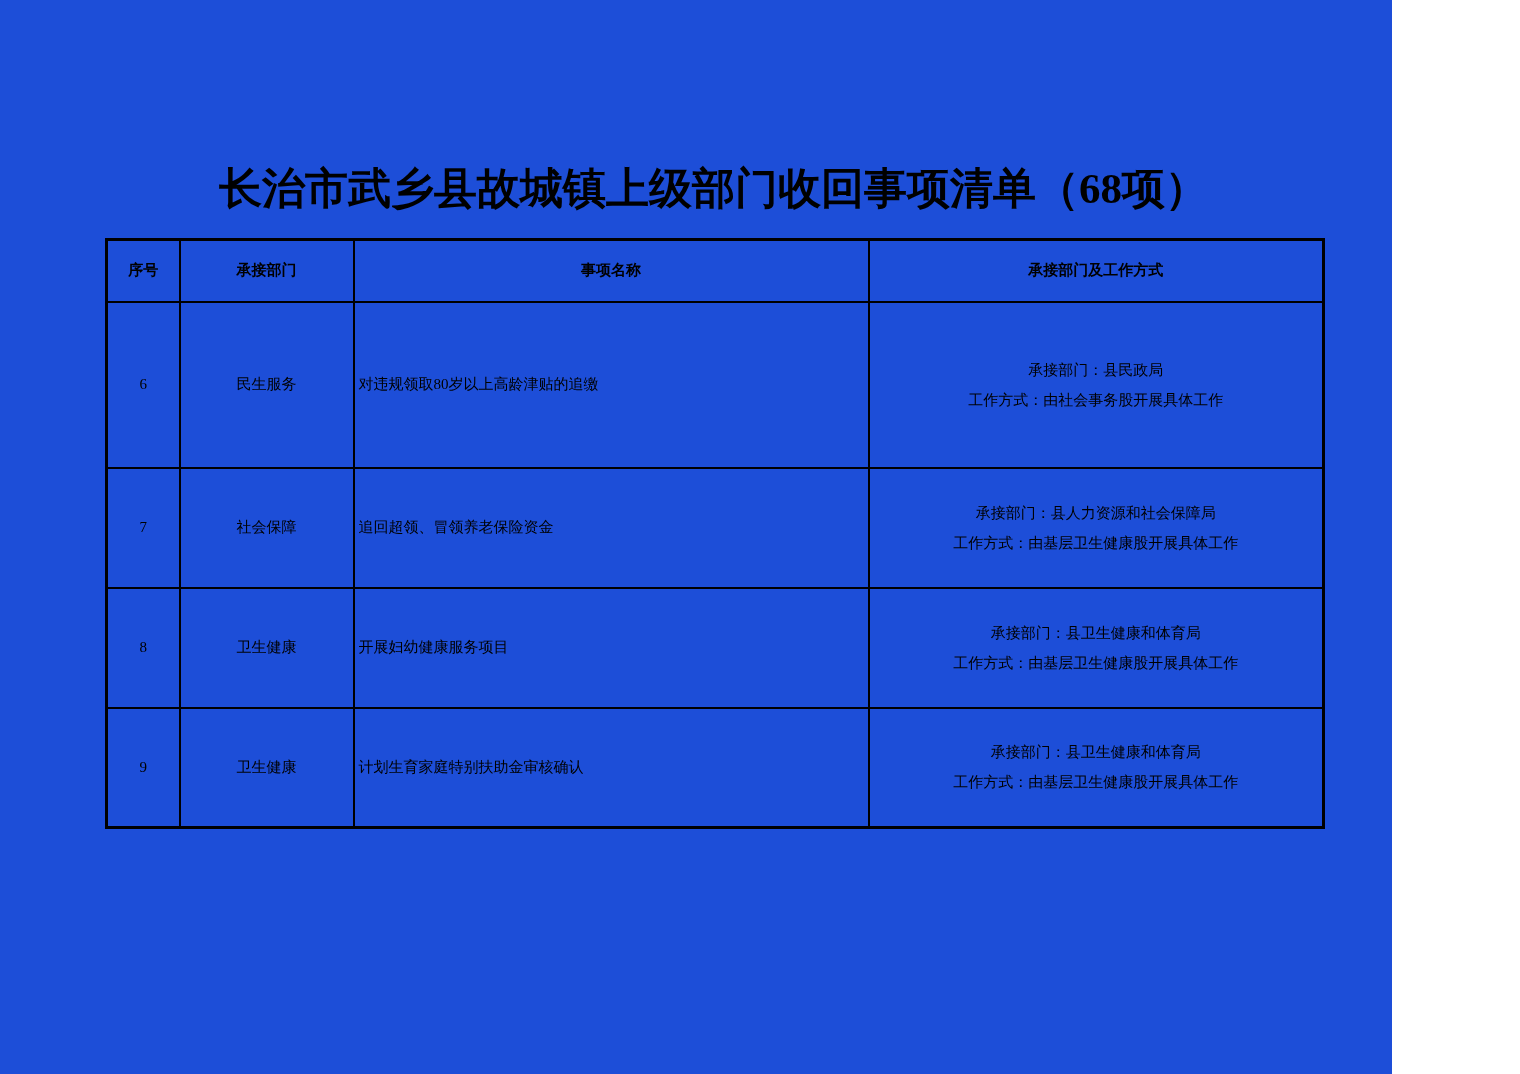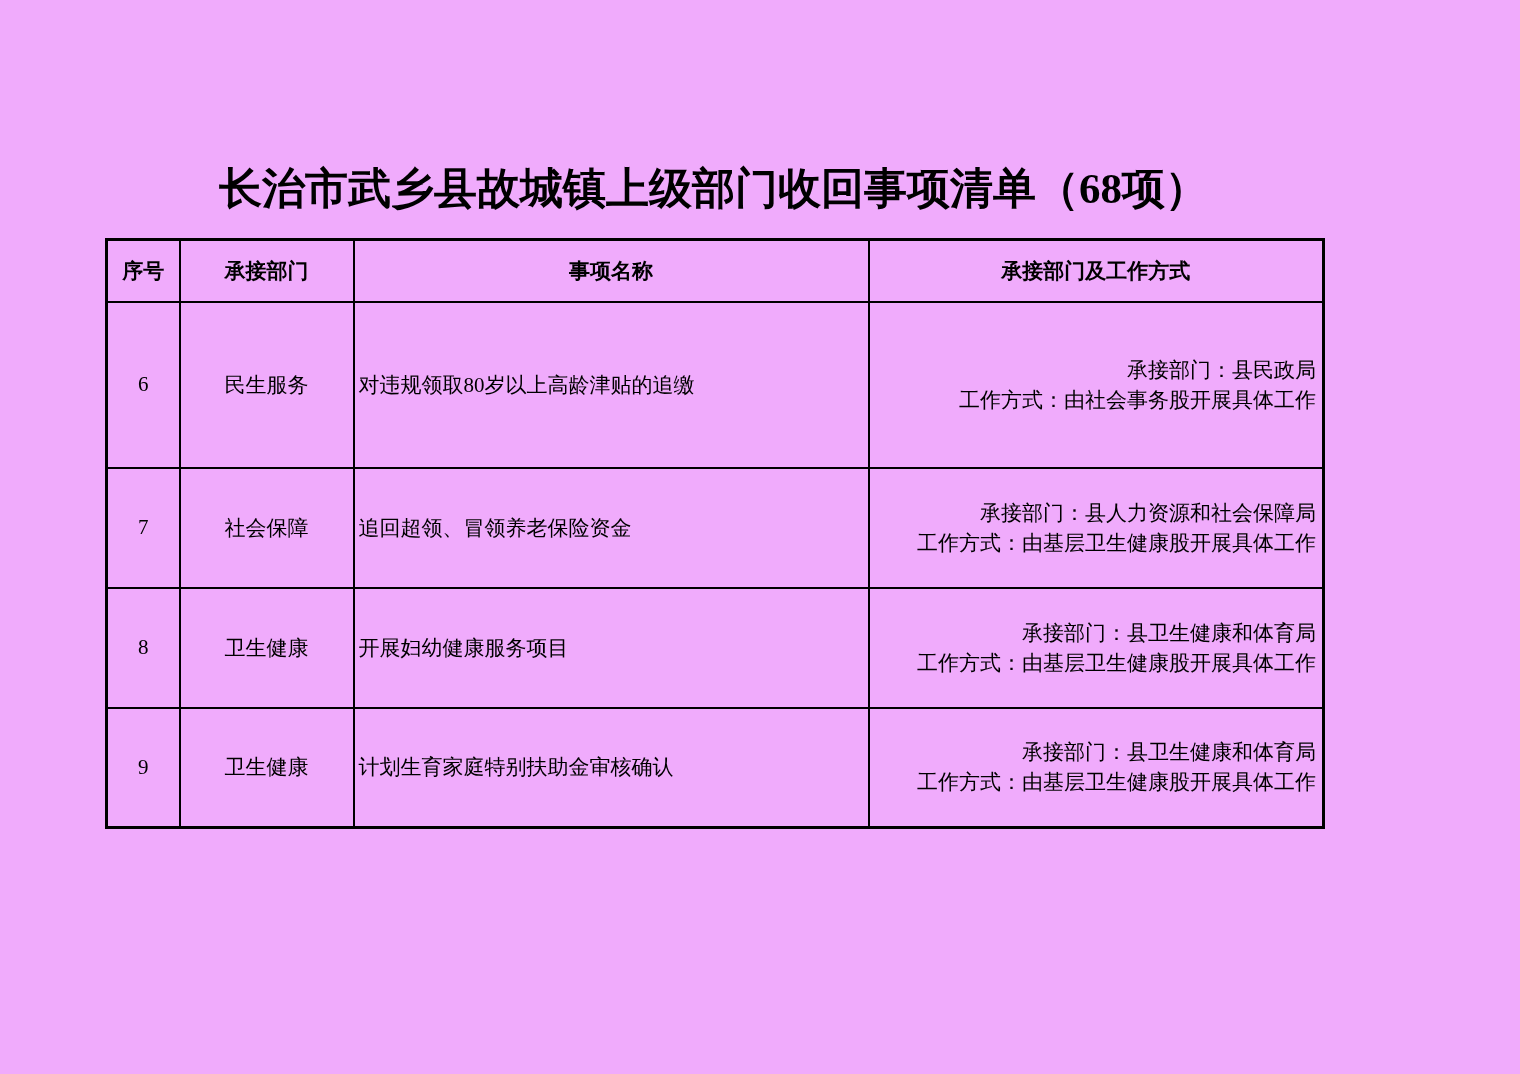--- a/index.html
+++ b/index.html
@@ -4,23 +4,23 @@
 <style>
   html, body {
     margin: 0;
     padding: 0;
     background: #ffffff;
     color: #000000;
     font-family: "Liberation Serif", "DejaVu Serif", serif;
   }
   .page {
     position: relative;
-    width: 1520px;
+    width: 1392px;
     height: 1074px;
-    background: #f0abfc;
+    background: #1d4ed8;
     overflow: hidden;
     text-decoration: underline;
   }
   .doc-title {
     position: absolute;
     top: 160px;
     left: 105px;
     width: 1217px;
     margin: 0;
     text-align: center;
@@ -33,21 +33,21 @@
     position: absolute;
     top: 238px;
     left: 105px;
     width: 1217px;
     border-collapse: collapse;
     table-layout: fixed;
     border: 3px solid #000000;
   }
   .items-table th, .items-table td {
     border: 2px solid #000000;
-    font-size: 21px;
+    font-size: 15px;
     padding: 0;
     vertical-align: middle;
     overflow: hidden;
   }
   .items-table th {
     font-weight: bold;
     text-align: center;
   }
   col.c-no   { width: 73px; }
   col.c-cat  { width: 174px; }
@@ -57,21 +57,21 @@
   tr.row-tall   { height: 166px; }
   tr.row-std    { height: 120px; }
   td.col-no, td.col-cat { text-align: center; }
   td.col-name {
     text-align: left;
     padding-left: 4px;
     padding-right: 6px;
     border-radius: 13px;
   }
   td.col-dept {
-    text-align: right;
+    text-align: center;
     padding-left: 6px;
     padding-right: 6px;
   }
   td.col-dept .line {
     line-height: 30px;
     white-space: nowrap;
   }
 </style>
 </head>
 <body>

